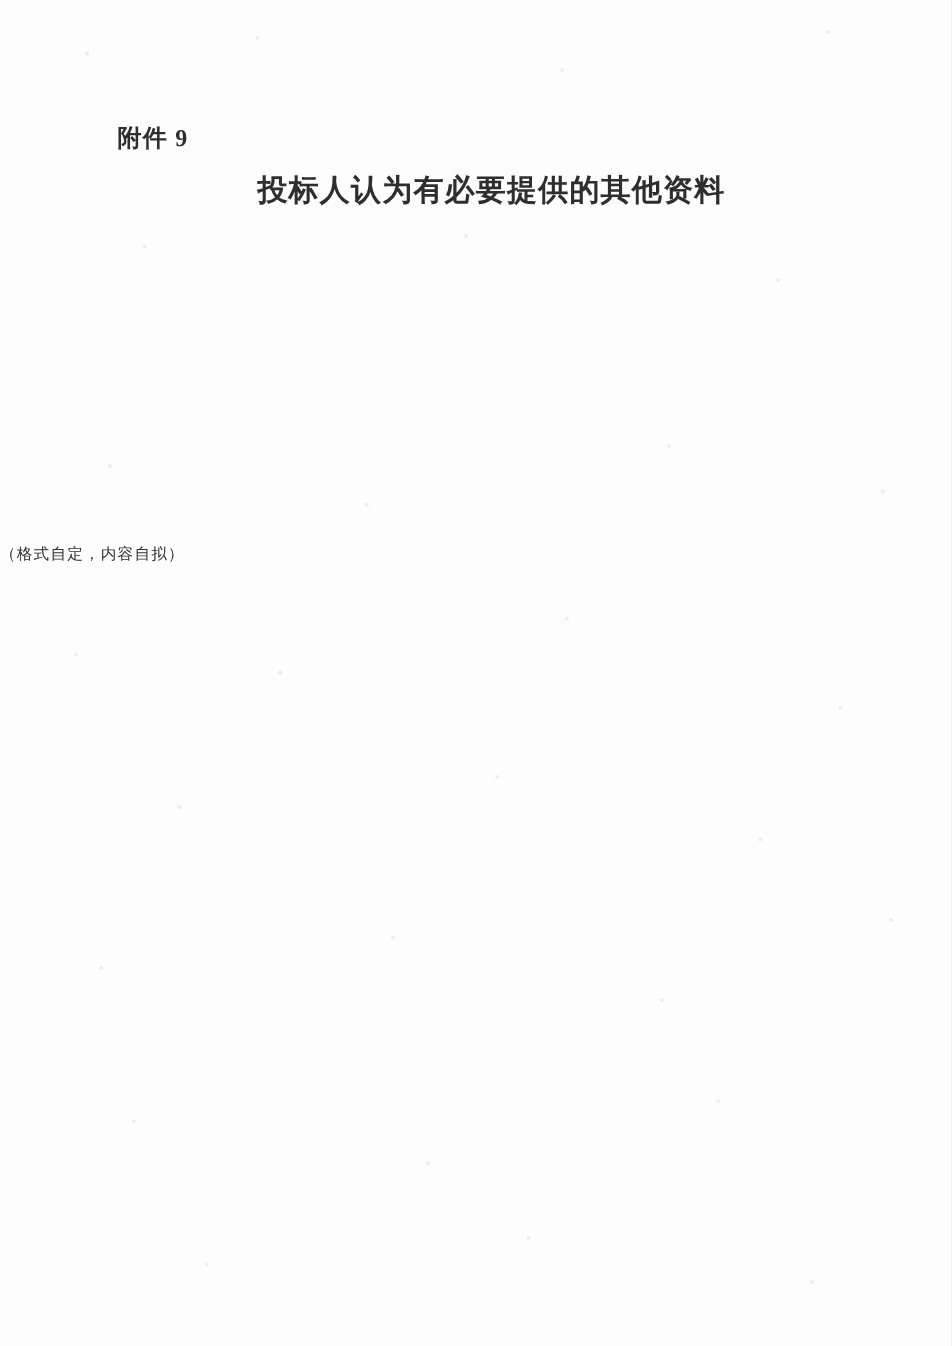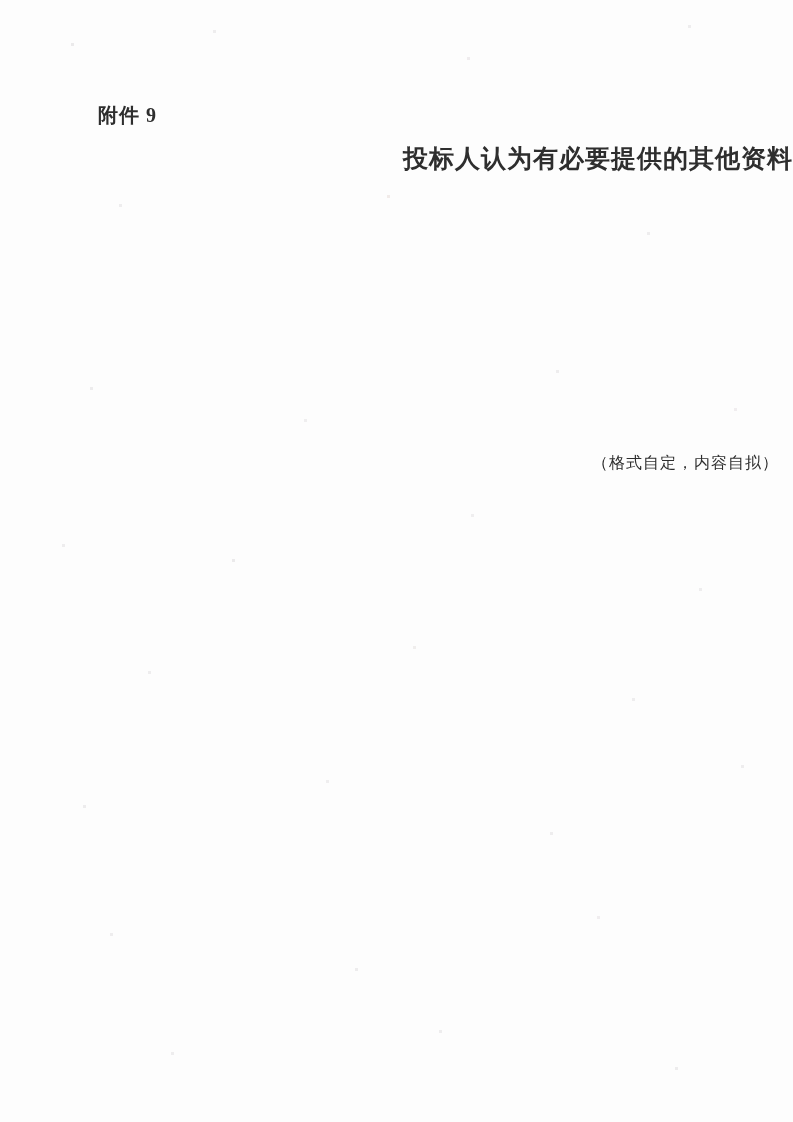--- a/index.html
+++ b/index.html
@@ -60,21 +60,21 @@
     font-size: 20px;
     font-weight: 600;
     letter-spacing: 1px;
     font-family: Liberation Serif, serif;
   }
   .doc-title {
     position: absolute;
     left: 0;
     top: 142px;
     width: 100%;
-    text-align: right;
+    text-align: center;
     font-size: 25px;
     font-weight: 700;
     letter-spacing: 1px;
     padding-left: 26px;
     box-sizing: border-box;
   }
   .body-paragraph {
     position: absolute;
     left: 90px;
     top: 218px;
@@ -83,22 +83,22 @@
     line-height: 32.5px;
     text-align: justify;
     text-indent: 2em;
     letter-spacing: 0.5px;
   }
   .format-note {
     position: absolute;
     left: 0;
     top: 453px;
     width: 100%;
-    text-align: right;
-    font-size: 16px;
+    text-align: left;
+    font-size: 13px;
     letter-spacing: 1px;
     padding-right: 14px;
     box-sizing: border-box;
   }
 </style>
 </head>
 <body>
 
 <div class="page">
   <div class="noise"></div>

